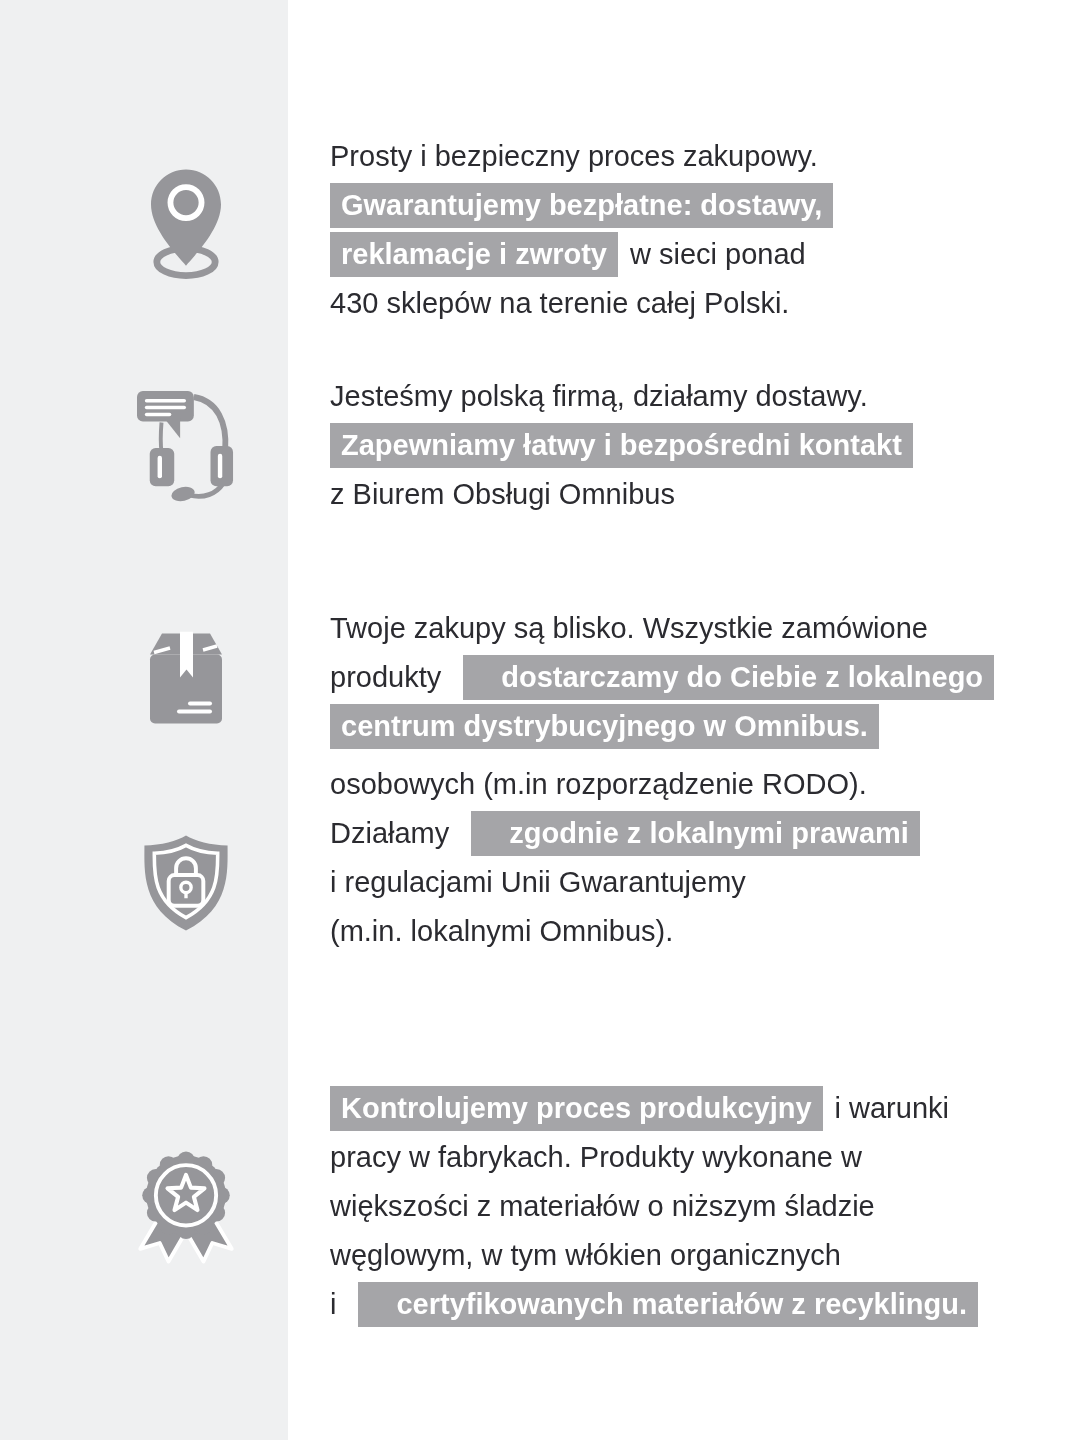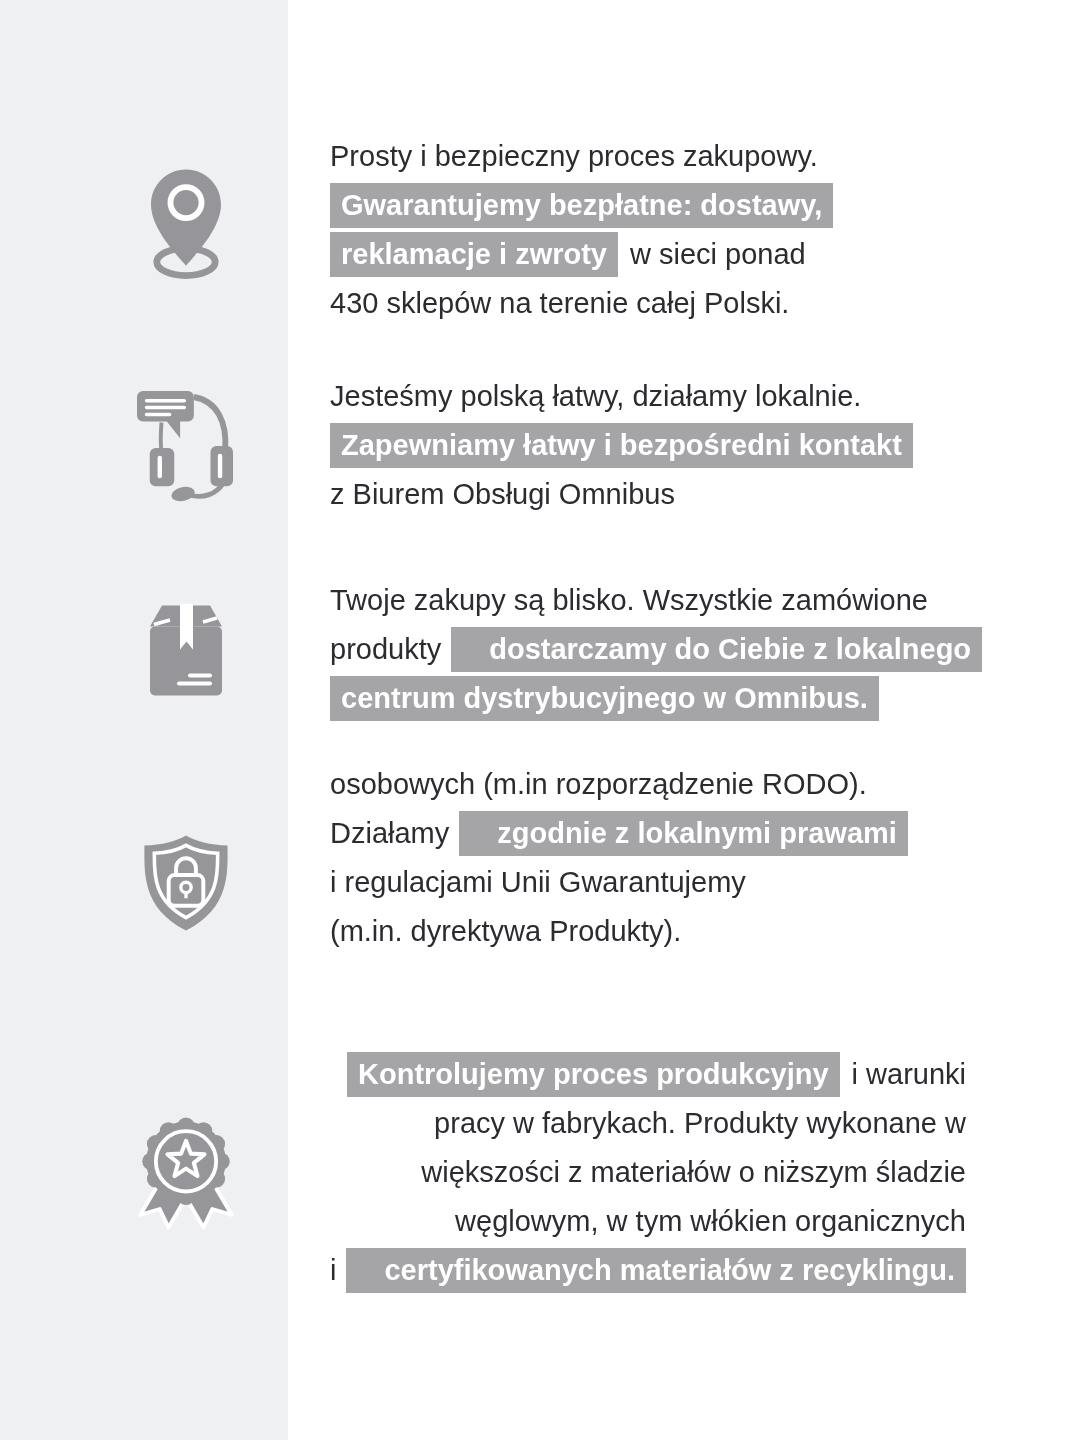--- a/index.html
+++ b/index.html
@@ -21,23 +21,23 @@
   .sidebar{
     position:absolute;left:0;top:0;
     width:288px;height:1440px;
     background:var(--sidebar);
   }
   section.row{
     position:absolute;left:0;width:932px;
   }
   .s1{top:132px;height:196px;}
   .s2{top:372px;height:147px;}
-  .s3{top:576px;height:147px;}
+  .s3{top:604px;height:147px;}
   .s4{top:760px;height:245px;}
-  .s5{top:1050px;height:245px;text-align:right;}
+  .s5{top:1084px;height:245px;}
   .icon-cell{
     position:absolute;left:186px;top:50%;
     transform:translate(-50%,-50%);
     display:flex;align-items:center;justify-content:center;
   }
   .s1 .icon-cell{top:calc(50% - 6px);}
   .text-cell{
     position:absolute;left:330px;top:0;
   }
   .line{
@@ -45,21 +45,21 @@
     white-space:nowrap;
     font-size:29px;
     color:var(--text);
   }
   .hl{
     background:var(--hl);
     color:var(--hl-text);
     font-weight:bold;
     padding:6px 11px 7px 11px;
   }
-  .seg + .hl{margin-left:10px;padding-left:38px;}
+  .seg + .hl{margin-left:22px;padding-left:38px;}
   .hl + .seg{margin-left:12px;}
   svg .g{fill:var(--icon);}
   svg .gs{stroke:var(--icon);fill:none;}
   svg .w{fill:#ffffff;}
   svg .ws{stroke:#ffffff;fill:none;}
 </style>
 </head>
 <body>
 
 <div class="sidebar"></div>
@@ -92,21 +92,21 @@
       <rect class="w" x="8" y="24" width="27" height="3.6" rx="1.8"></rect>
       <path class="gs" d="M88 96 C81 107 68 112 53 108" stroke-width="5"></path>
       <rect class="g" x="13" y="60" width="25" height="39" rx="6"></rect>
       <rect class="w" x="21" y="68" width="4.5" height="23" rx="2.2"></rect>
       <rect class="g" x="75" y="58" width="23" height="41" rx="6"></rect>
       <rect class="w" x="82.5" y="66" width="4.5" height="25" rx="2.2"></rect>
       <ellipse class="g" cx="47" cy="107" rx="12" ry="7" transform="rotate(-12 47 107)"></ellipse>
     </svg>
   </div>
   <div class="text-cell">
-      <div class="line"><span class="seg">Jesteśmy polską łatwy, działamy lokalnie.</span></div>
+      <div class="line"><span class="seg">Jesteśmy polską firmą, działamy dostawy.</span></div>
       <div class="line"><span class="hl">Zapewniamy łatwy i bezpośredni kontakt</span></div>
       <div class="line"><span class="seg">z Biurem Obsługi Omnibus</span></div>
     </div>
 </section>
 
 <section class="row s3">
   <div class="icon-cell">
     <svg width="76" height="93" viewBox="0 0 76 93">
       <path class="g" d="M2 23 L14 2 L62 2 L74 23 Z"></path>
       <rect class="g" x="2" y="23" width="72" height="69" rx="5"></rect>
@@ -132,21 +132,21 @@
       <path class="ws" d="M39 44 L39 36 A10 10 0 0 1 59 36 L59 44" stroke-width="4"></path>
       <rect class="ws" x="31.5" y="43" width="35" height="31" rx="6" stroke-width="4"></rect>
       <circle class="ws" cx="49" cy="55.5" r="5.2" stroke-width="3.4"></circle>
       <path class="ws" d="M49 60 L49 66.5" stroke-width="3.4"></path>
     </svg>
   </div>
   <div class="text-cell">
       <div class="line"><span class="seg">osobowych (m.in rozporządzenie RODO).</span></div>
       <div class="line"><span class="seg">Działamy</span><span class="hl">zgodnie z lokalnymi prawami</span></div>
       <div class="line"><span class="seg">i regulacjami Unii Gwarantujemy</span></div>
-      <div class="line"><span class="seg">(m.in. dyrektywa Produkty).</span></div>
+      <div class="line"><span class="seg">(m.in. lokalnymi Omnibus).</span></div>
     </div>
 </section>
 
 <section class="row s5">
   <div class="icon-cell">
     <svg width="107" height="117" viewBox="0 0 110 120">
       <path class="g" d="M30 66 L8 103 L28 97 L37 116 L58 80 Z" stroke="#ffffff" stroke-width="4" stroke-linejoin="round"></path>
       <path class="g" d="M80 66 L102 103 L82 97 L73 116 L52 80 Z" stroke="#ffffff" stroke-width="4" stroke-linejoin="round"></path>
       <g class="g">
         <circle cx="55" cy="48" r="41"></circle>

